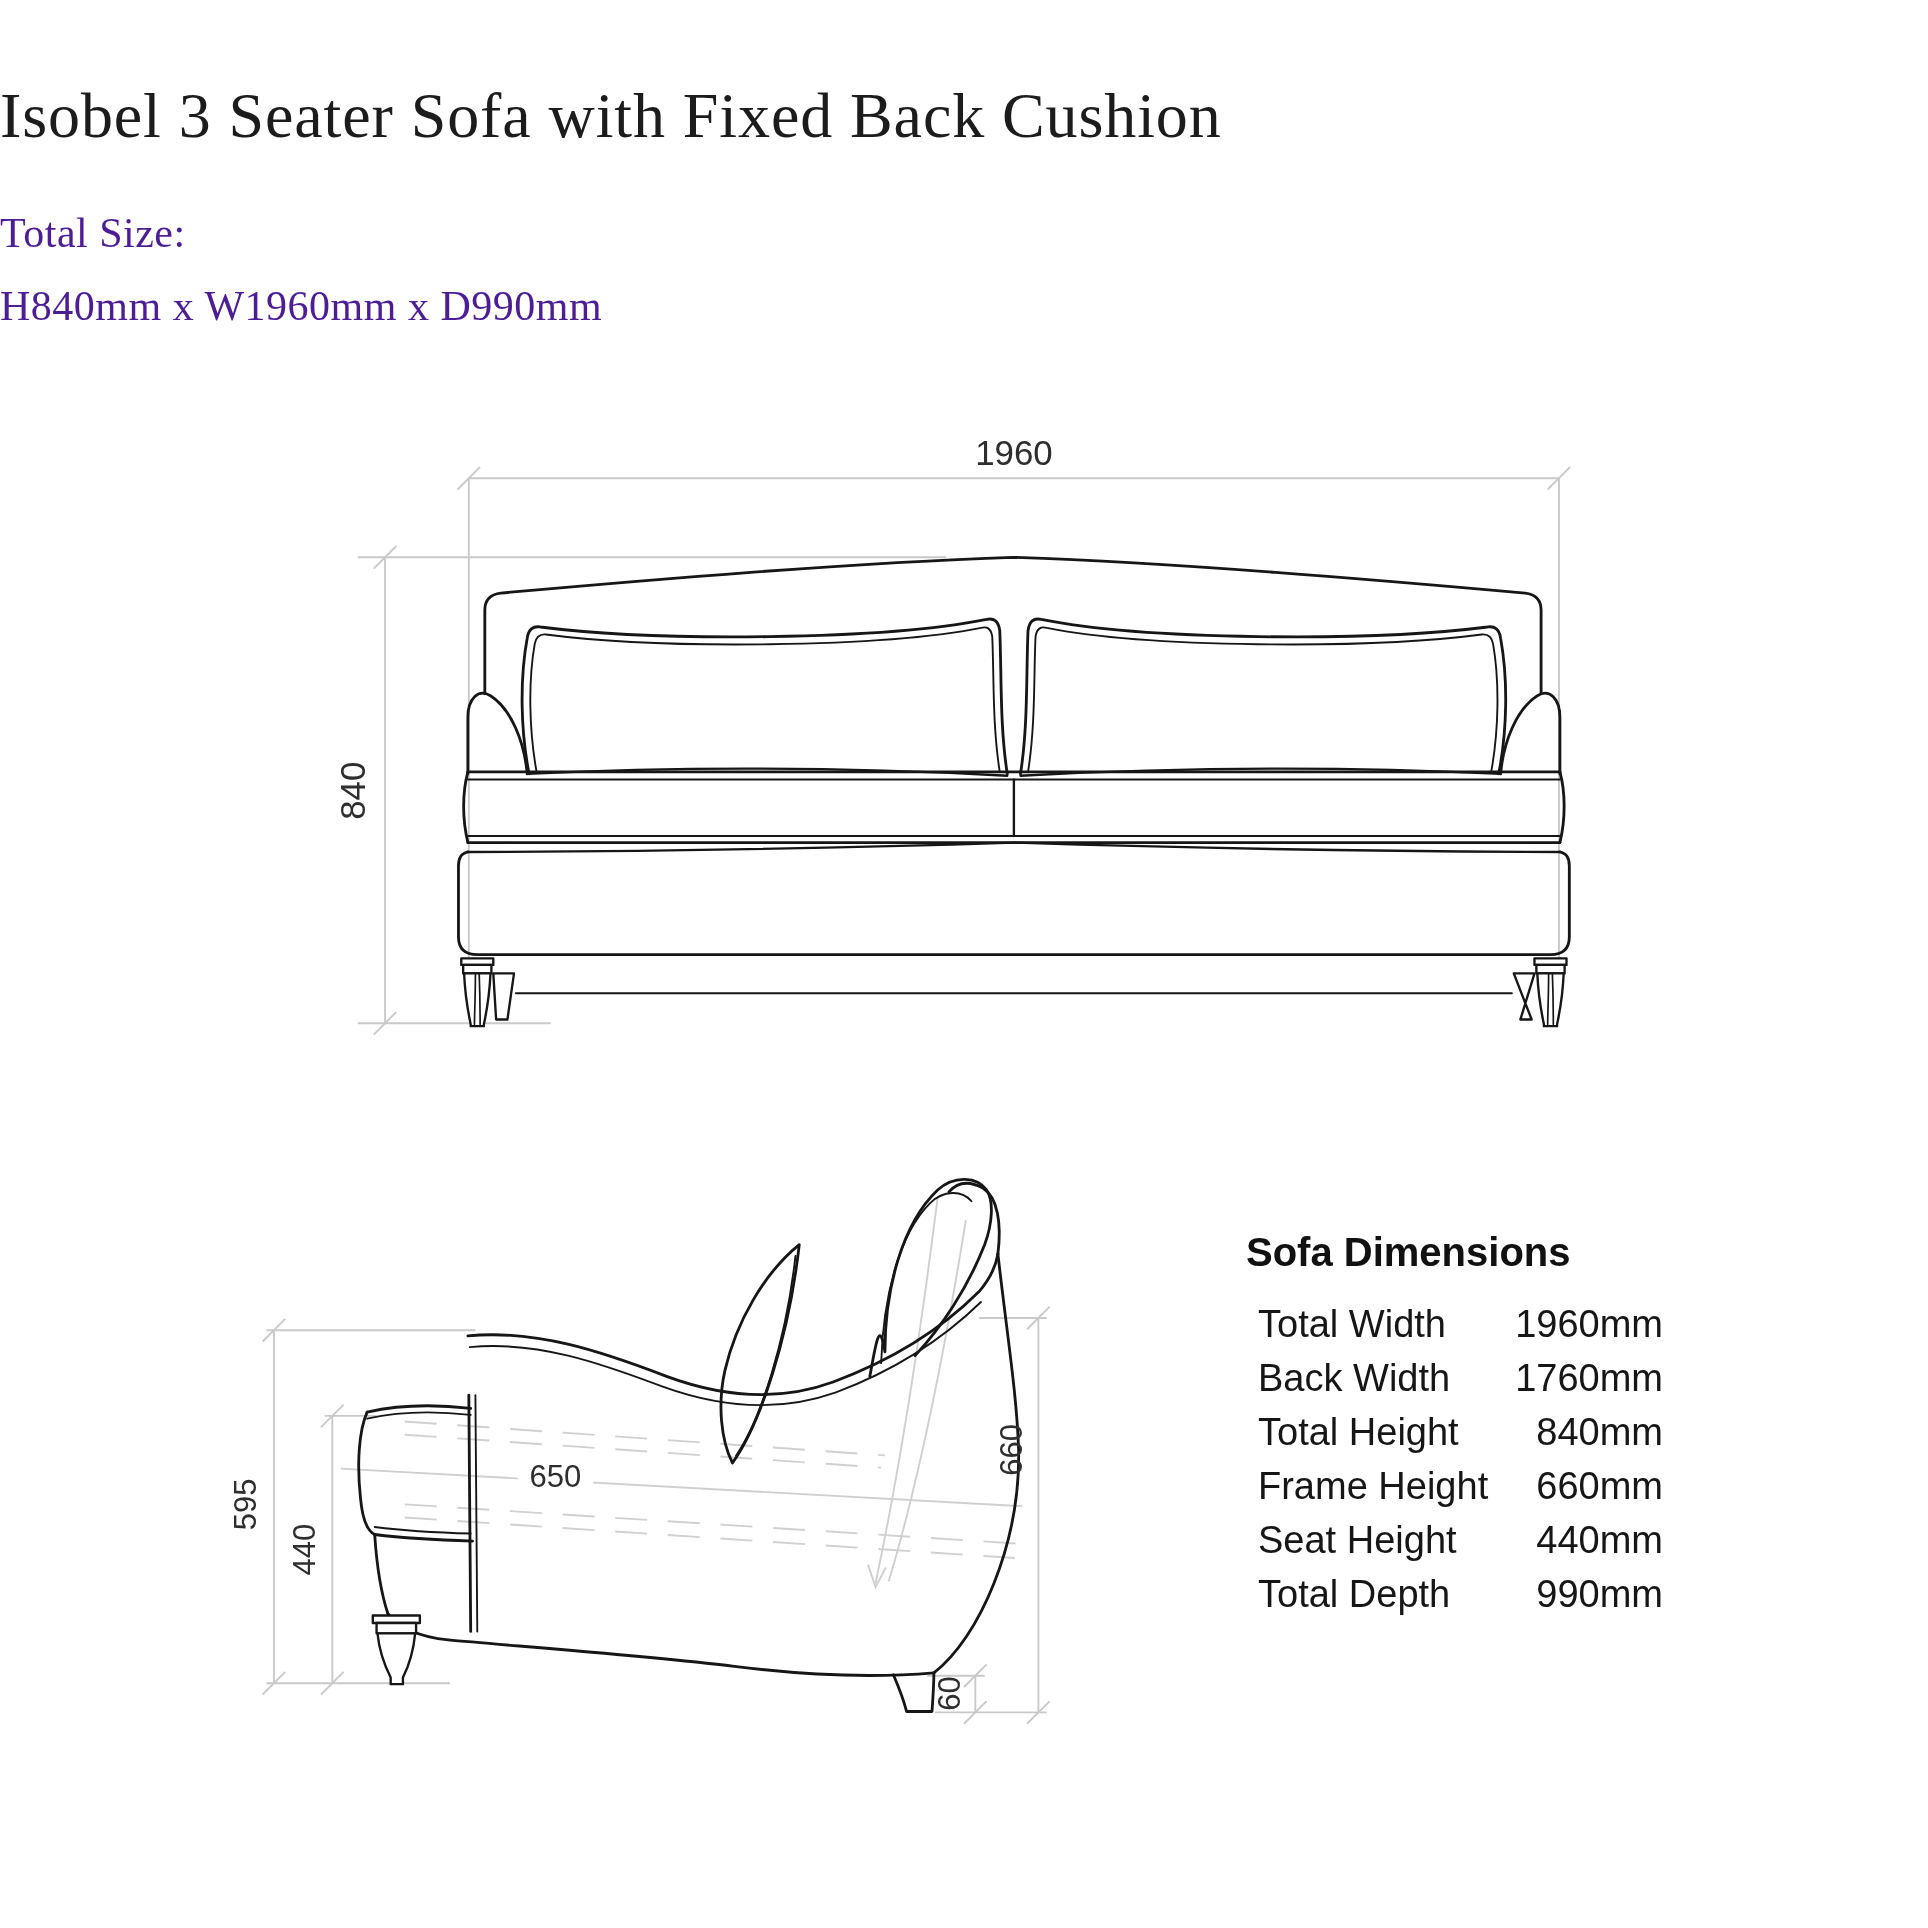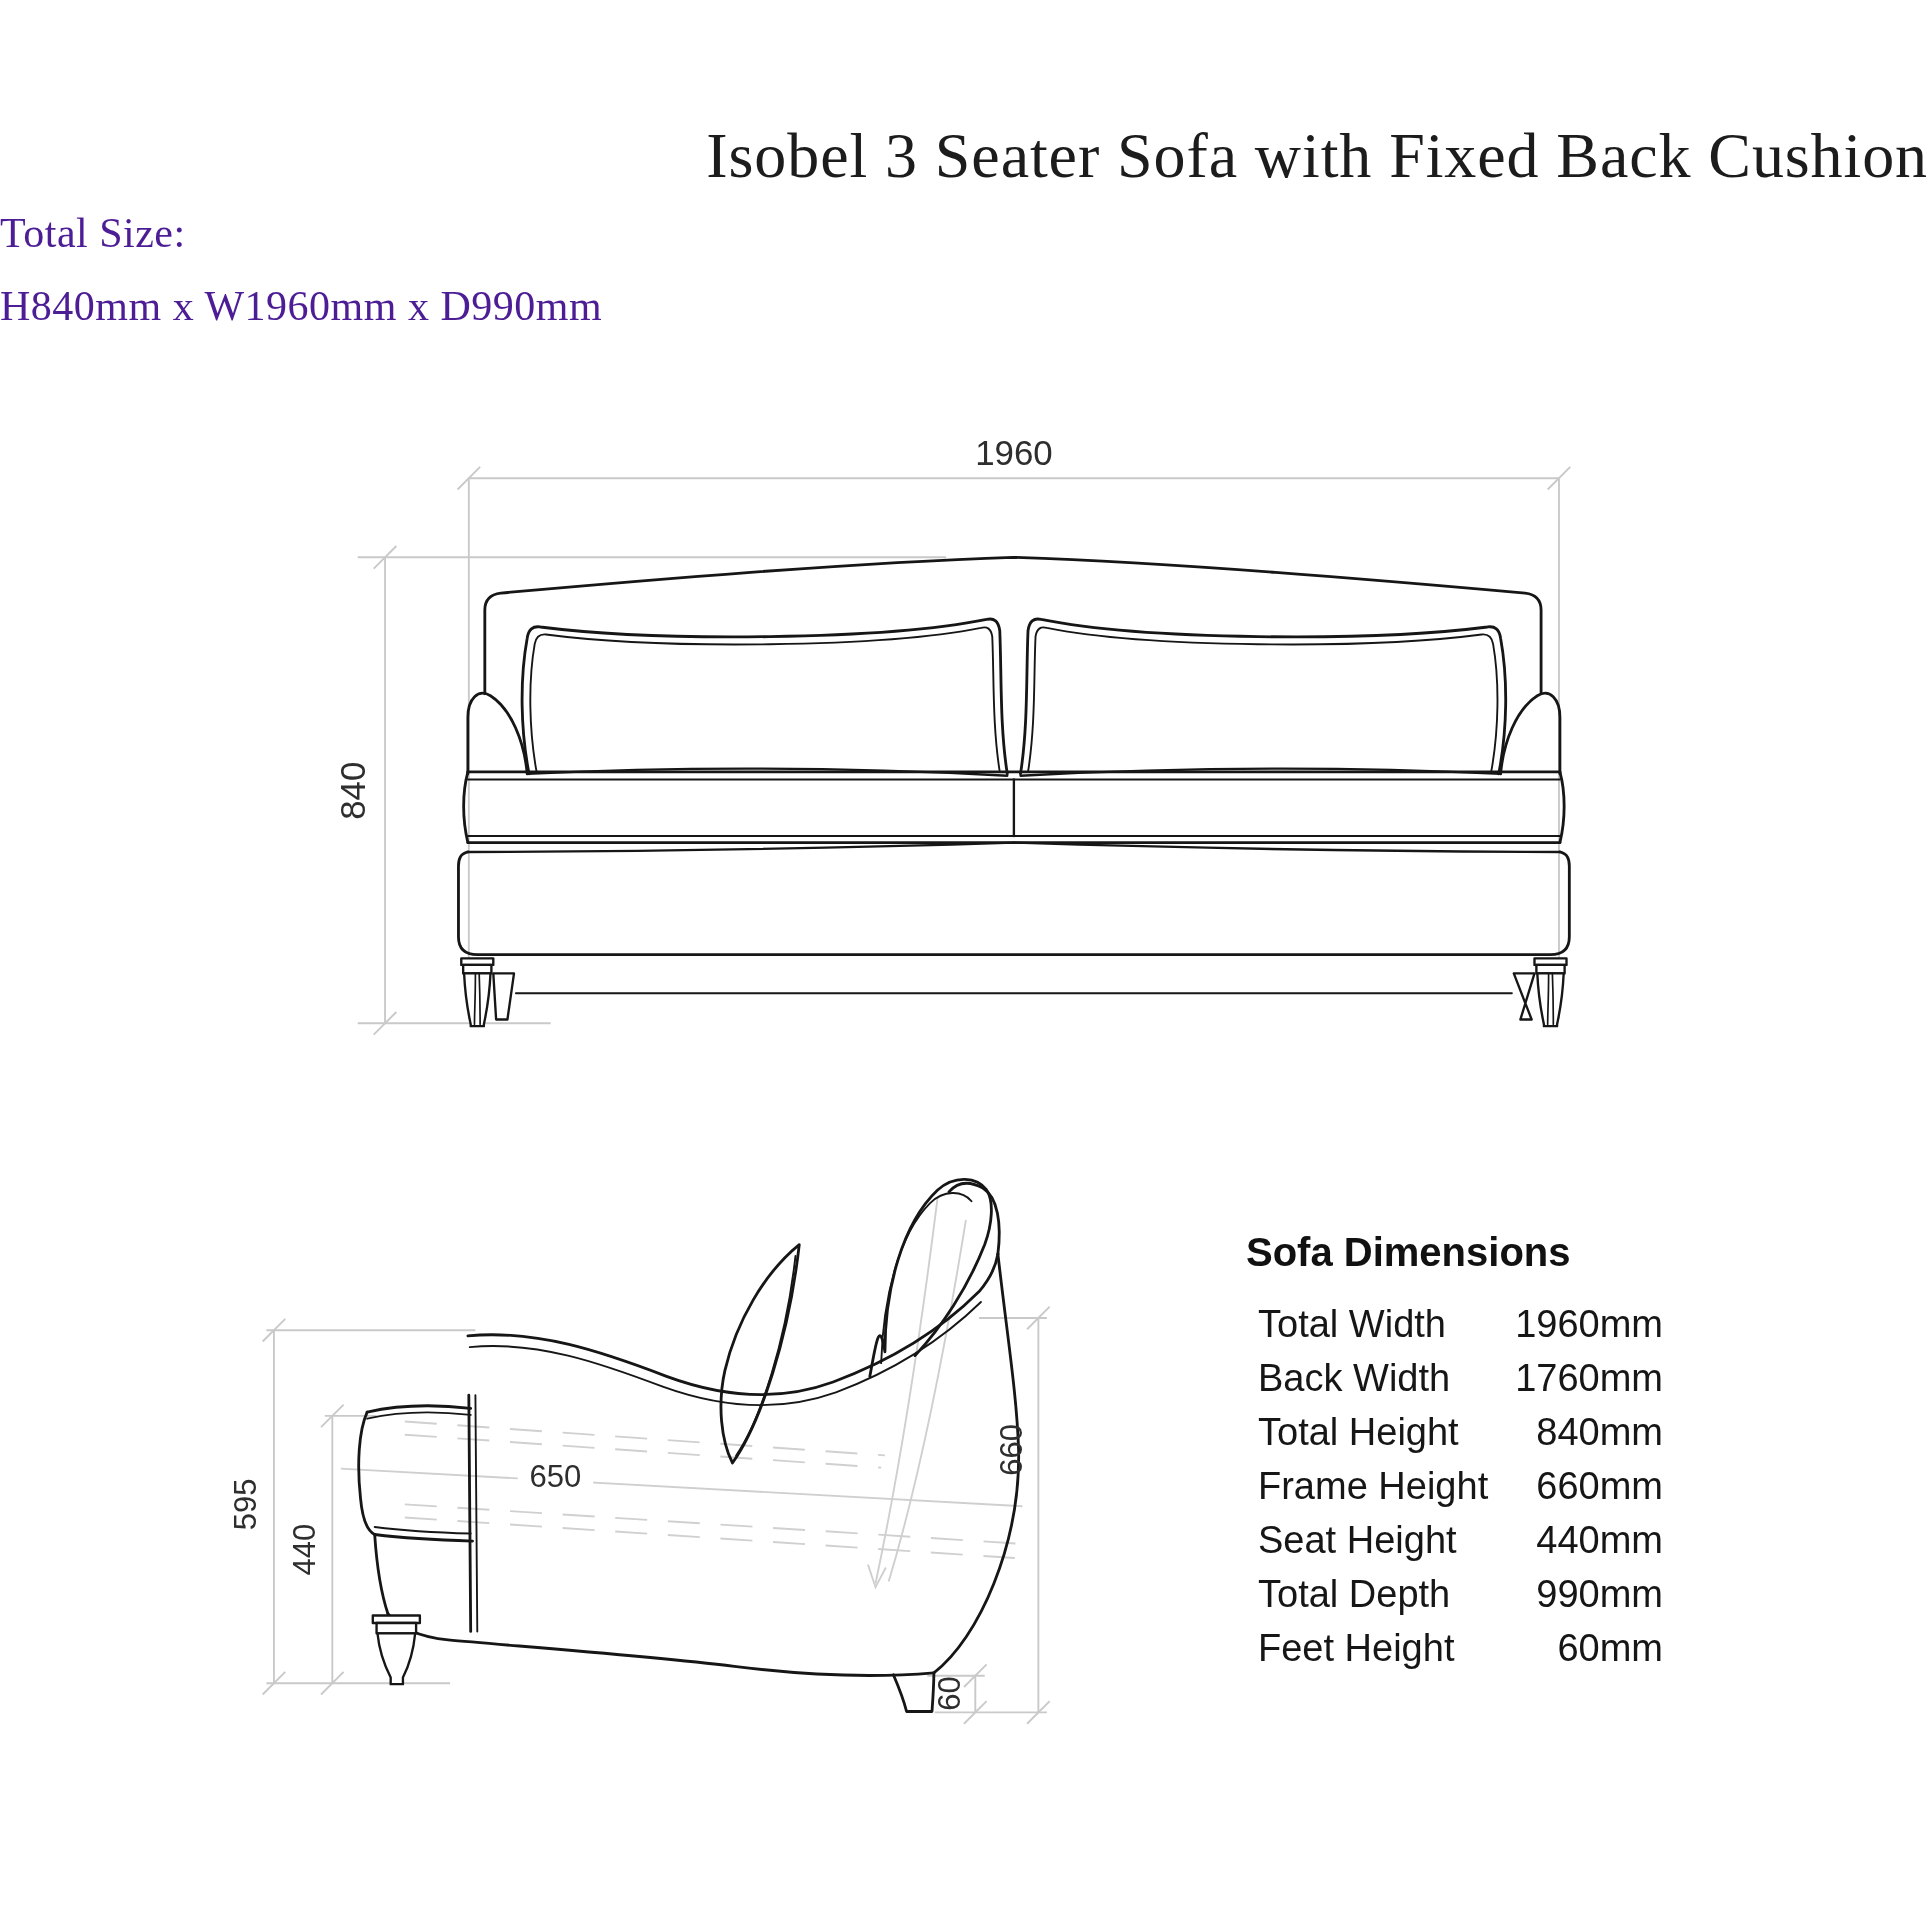--- a/index.html
+++ b/index.html
@@ -1,20 +1,20 @@
 <!DOCTYPE html>
 <html style="font-size:15px"><head>
 <meta charset="utf-8">
 <style>
   html,body{margin:0;padding:0;background:#ffffff;}
   .page{position:relative;width:1928px;height:1928px;background:#ffffff;overflow:hidden;
         font-family:"Liberation Sans",sans-serif;}
-  .title{position:absolute;top:79px;left:0;right:0;text-align:right;
+  .title{position:absolute;top:79px;left:0;right:0;text-align:left;
          font-family:"Liberation Serif","DejaVu Serif",serif;font-weight:400;
-         font-size:64px;color:#1c1c1c;letter-spacing:0.9px;margin-top:40px;}
+         font-size:64px;color:#1c1c1c;letter-spacing:0.9px;}
   .subtitle{position:absolute;left:0;right:0;
             font-family:"Liberation Serif","DejaVu Serif",serif;
             font-size:42px;color:#4c1d95;letter-spacing:0.5px;}
   .subtitle.line1{top:209px;}
   .subtitle.line2{top:282px;}
   .drawing-svg{position:absolute;left:0;top:0;width:1928px;height:1928px;}
   .dims-table{position:absolute;left:1246px;top:1230px;width:417px;color:#161616;}
   .dims-heading{font-size:40px;font-weight:700;color:#111;margin:0 0 28px 0;}
   .dim-row{display:flex;justify-content:space-between;align-items:baseline;
            height:54px;font-size:38px;}
@@ -206,20 +206,16 @@
       <span class="val">660mm</span>
     </div>
     <div class="dim-row">
       <span class="lbl">Seat Height</span>
       <span class="val">440mm</span>
     </div>
     <div class="dim-row">
       <span class="lbl">Total Depth</span>
       <span class="val">990mm</span>
     </div>
-    <div class="dim-row">
-      <span class="lbl">Feet Height</span>
-      <span class="val">60mm</span>
-    </div>
   </div>
 
 </div>
 
 
 </body></html>

